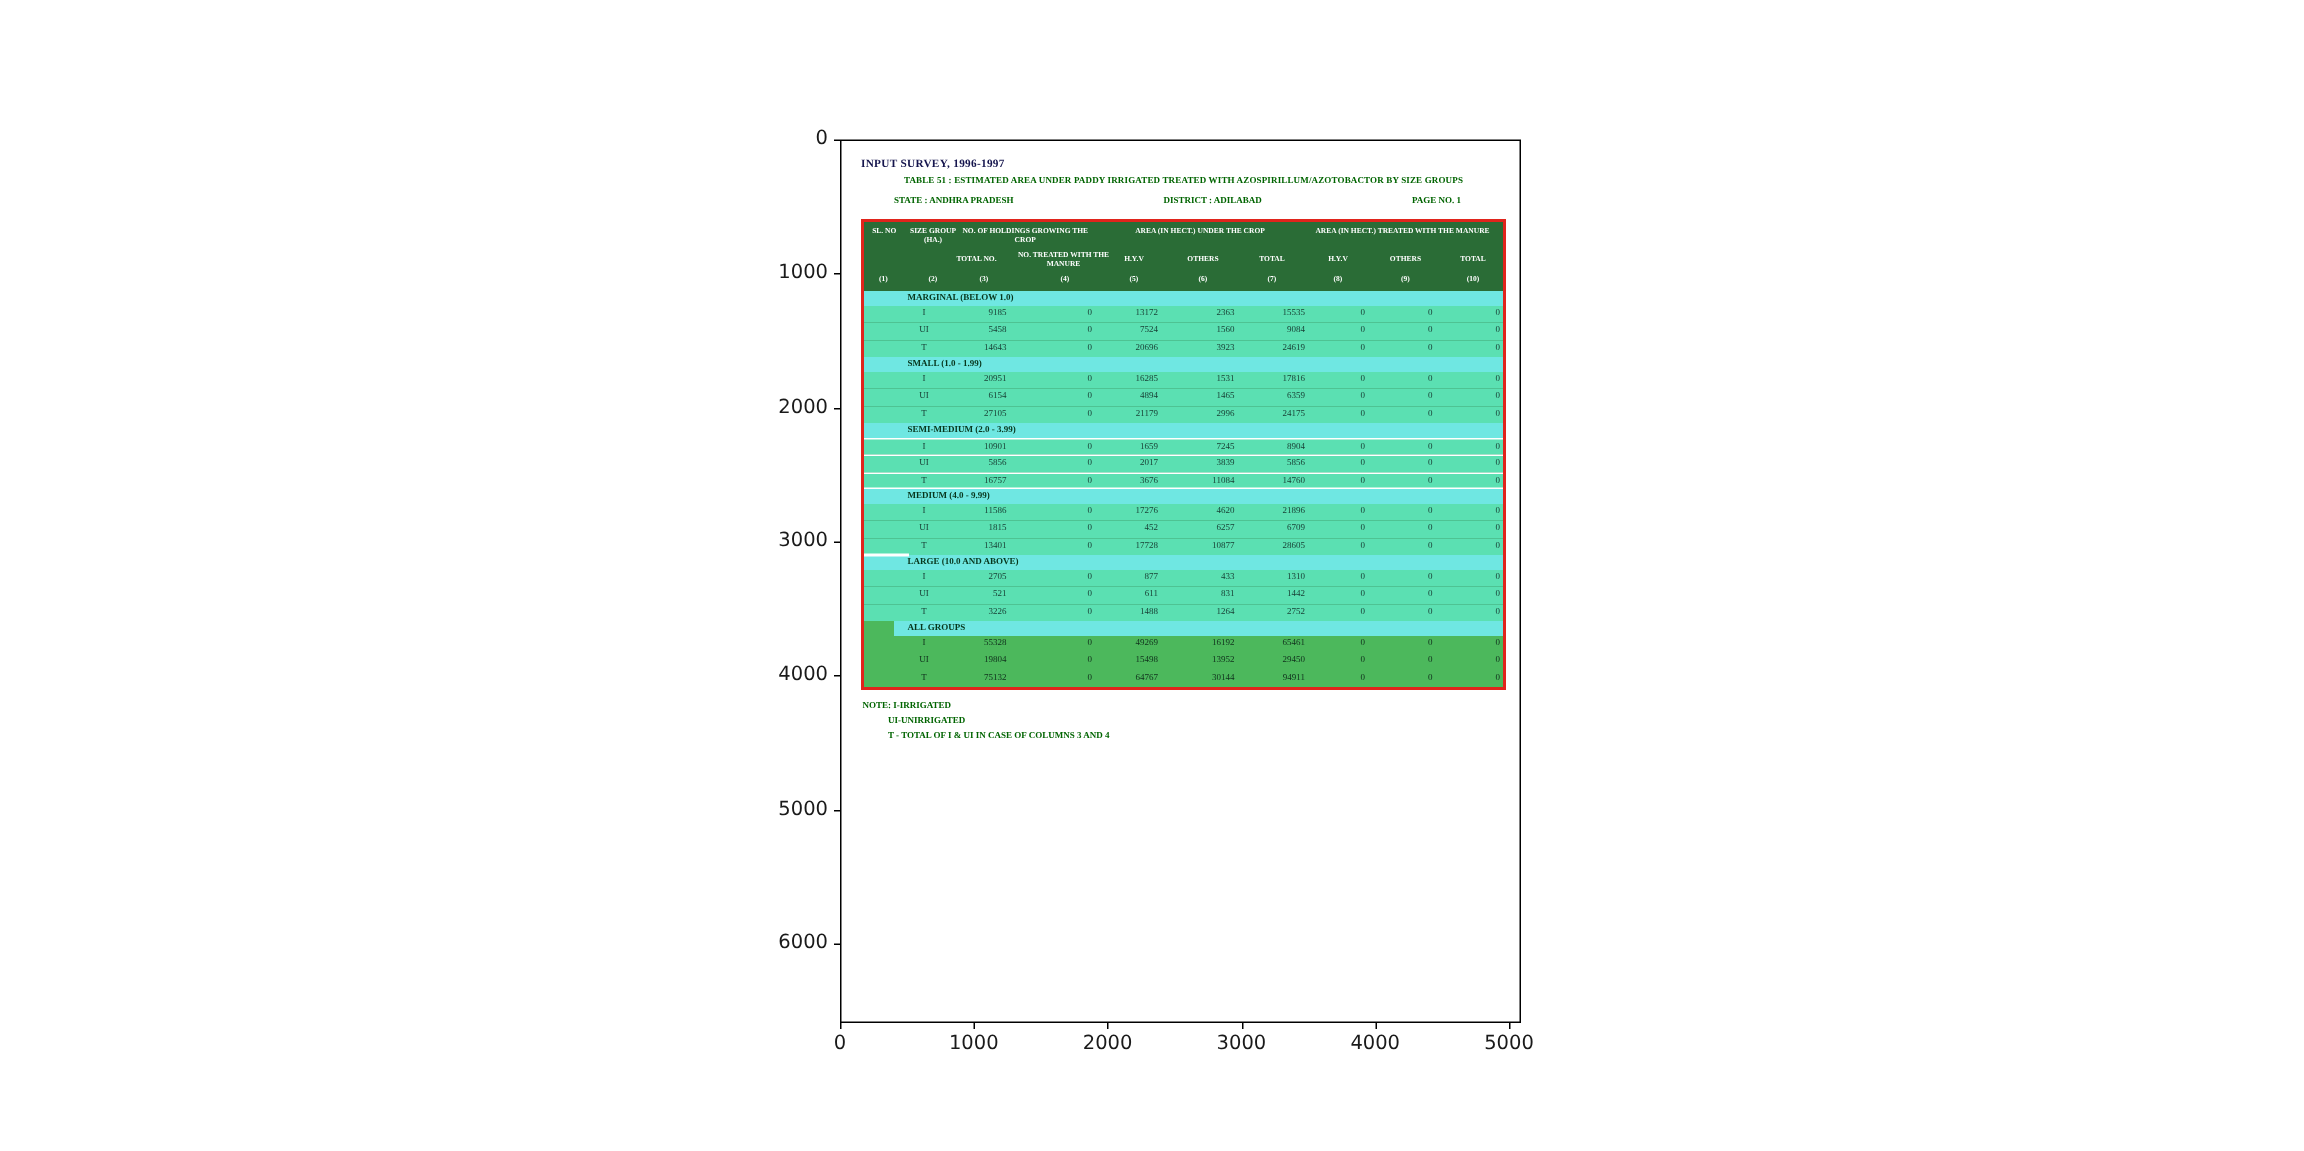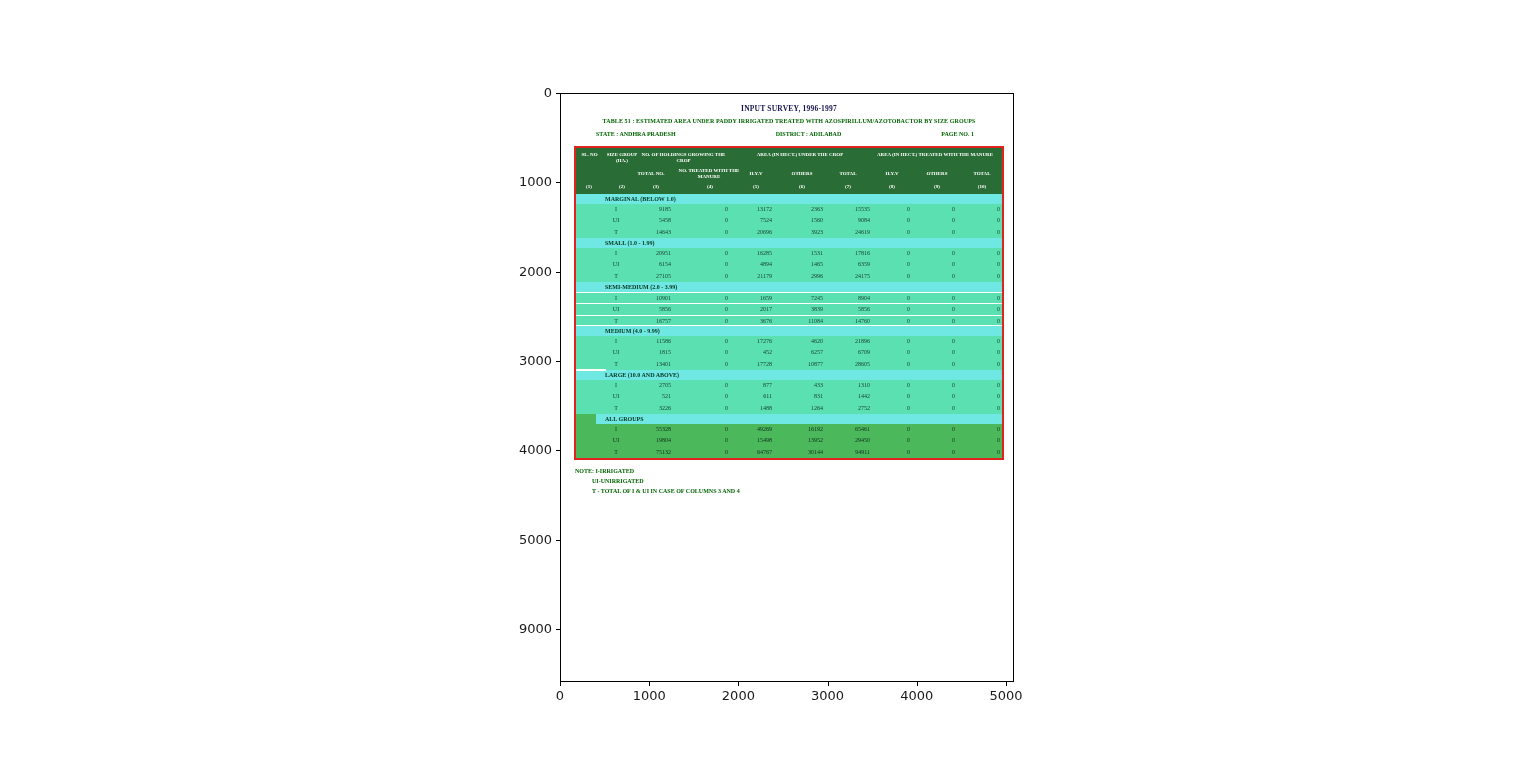--- a/index.html
+++ b/index.html
@@ -7,21 +7,21 @@
        font-family:"DejaVu Sans",sans-serif;}
   
   .axes{position:absolute;left:560px;top:93px;width:454px;height:589px;
         border:1px solid #000;box-sizing:border-box;background:#fff;}
   .tick-mark{position:absolute;background:#000;}
   .tick-label{position:absolute;font-size:13px;color:#1a1a1a;}
   .ytl{width:46px;text-align:right;}
   .xtl{width:50px;text-align:center;}
   
   .scan{position:absolute;inset:0;font-family:"Liberation Serif","DejaVu Serif",serif;}
-  .scan .title{position:absolute;left:13px;top:10px;width:430px;text-align:center;
+  .scan .title{position:absolute;left:13px;top:10px;width:430px;text-align:left;
                font-size:7.5px;font-weight:bold;color:#15154d;letter-spacing:.2px;}
   .scan .subtitle{position:absolute;left:6px;top:24px;width:444px;text-align:center;
                font-size:6px;font-weight:bold;color:#006400;letter-spacing:.1px;}
   .scan .meta{position:absolute;left:13px;top:37px;width:430px;display:flex;
                justify-content:space-between;padding:0 30px 0 22px;box-sizing:border-box;
                font-size:6px;font-weight:bold;color:#006400;}
   
   .table{position:absolute;left:13px;top:52px;width:430px;height:314px;
          border:2px solid #e0241c;box-sizing:border-box;background:#2a6c36;}
   .thead{position:absolute;left:0;top:0;width:100%;height:46px;background:#2a6c36;}
@@ -354,21 +354,21 @@
       <div class="tick-label ytl" style="left: 506px; top: 174.33px;">1000</div>
       <div class="tick-mark" style="left: 556px; top: 271.66px; width: 4px; height: 1px;"></div>
       <div class="tick-label ytl" style="left: 506px; top: 263.66px;">2000</div>
       <div class="tick-mark" style="left: 556px; top: 360.99px; width: 4px; height: 1px;"></div>
       <div class="tick-label ytl" style="left: 506px; top: 352.99px;">3000</div>
       <div class="tick-mark" style="left: 556px; top: 450.32px; width: 4px; height: 1px;"></div>
       <div class="tick-label ytl" style="left: 506px; top: 442.32px;">4000</div>
       <div class="tick-mark" style="left: 556px; top: 539.65px; width: 4px; height: 1px;"></div>
       <div class="tick-label ytl" style="left: 506px; top: 531.65px;">5000</div>
       <div class="tick-mark" style="left: 556px; top: 628.98px; width: 4px; height: 1px;"></div>
-      <div class="tick-label ytl" style="left: 506px; top: 620.98px;">9000</div>
+      <div class="tick-label ytl" style="left: 506px; top: 620.98px;">6000</div>
     </div>
   <div id="xaxis">
       <div class="tick-mark" style="left: 560px; top: 682px; width: 1px; height: 4px;"></div>
       <div class="tick-label xtl" style="left: 535px; top: 688px;">0</div>
       <div class="tick-mark" style="left: 649.2px; top: 682px; width: 1px; height: 4px;"></div>
       <div class="tick-label xtl" style="left: 624.2px; top: 688px;">1000</div>
       <div class="tick-mark" style="left: 738.4px; top: 682px; width: 1px; height: 4px;"></div>
       <div class="tick-label xtl" style="left: 713.4px; top: 688px;">2000</div>
       <div class="tick-mark" style="left: 827.6px; top: 682px; width: 1px; height: 4px;"></div>
       <div class="tick-label xtl" style="left: 802.6px; top: 688px;">3000</div>

